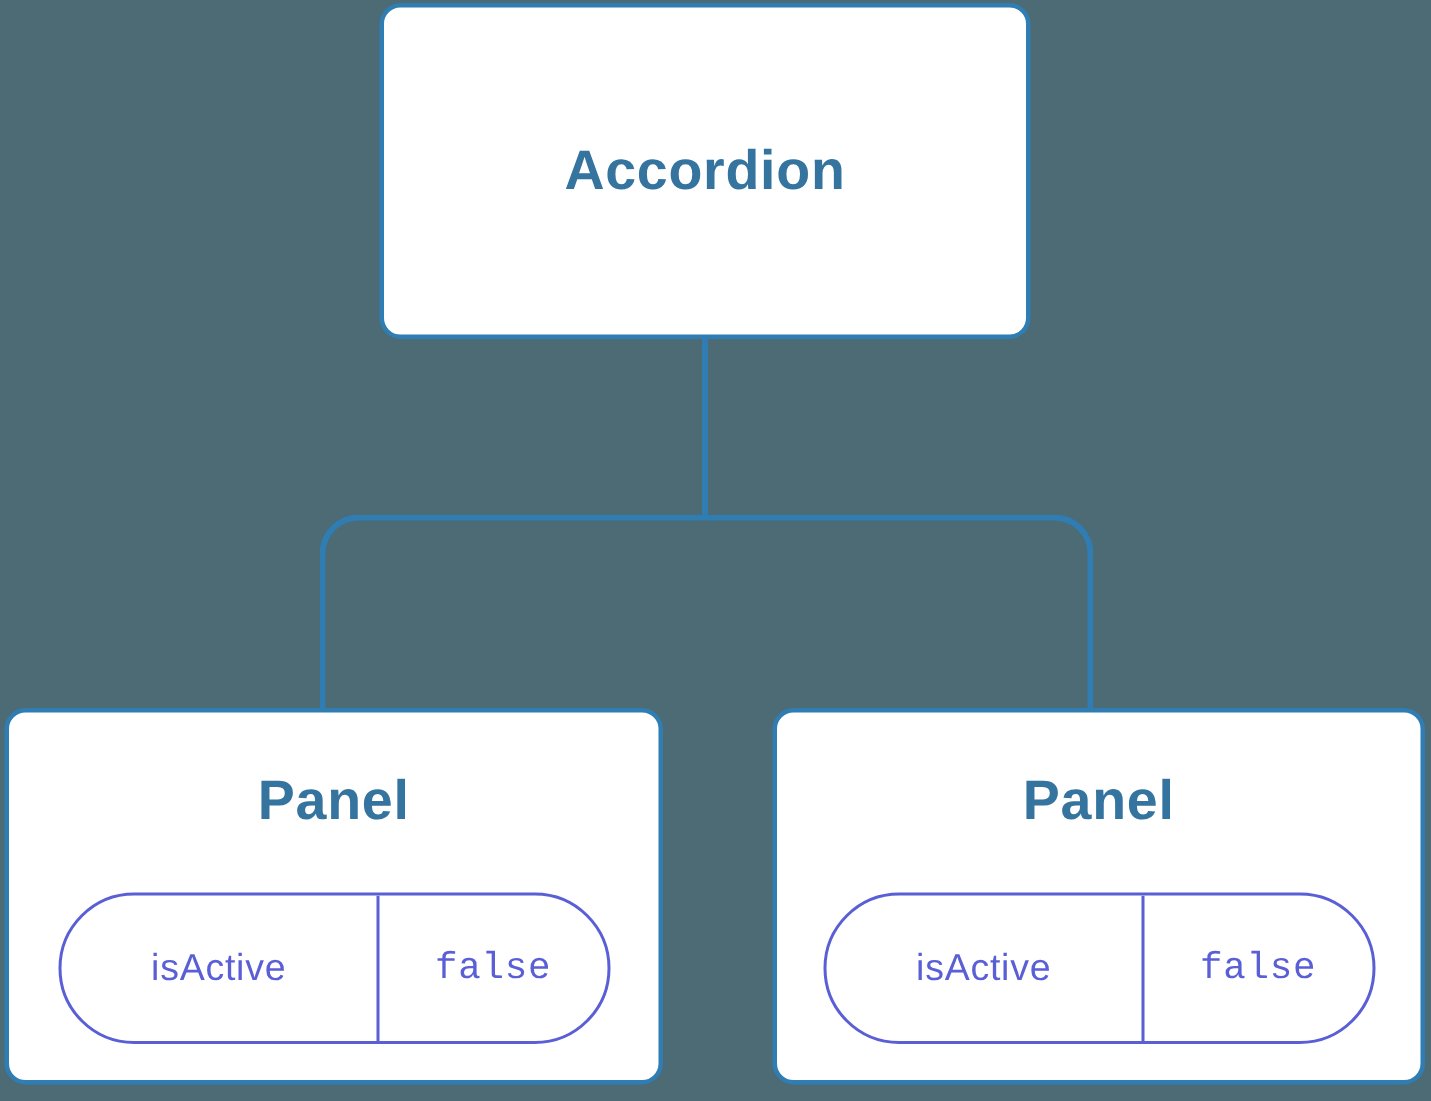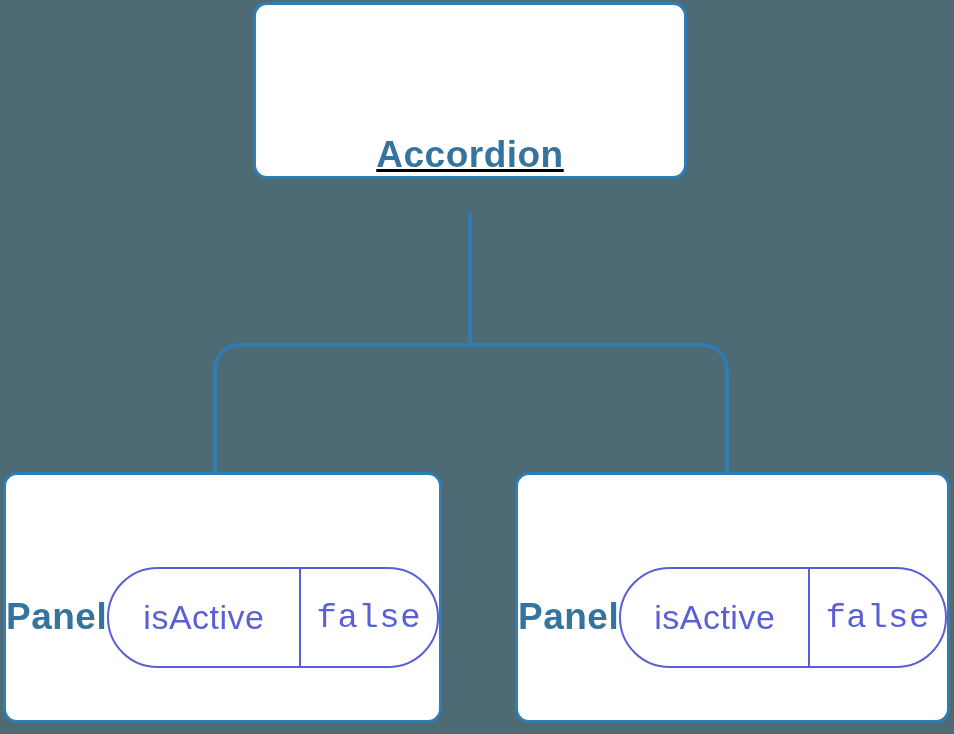--- a/index.html
+++ b/index.html
@@ -22,38 +22,37 @@
     position: absolute;
     background: #FFFFFF;
     border: 3px solid #2F7DB2;
     border-radius: 14px;
     box-sizing: border-box;
   }
   .node-root {
     left: 253px;
     top: 2px;
     width: 434px;
-    height: 177px;
+    height: 224px;
     display: flex;
-    align-items: flex-end;
+    align-items: center;
     justify-content: center;
-    text-decoration: underline;
   }
   .node-title {
     color: #35749F;
     font-size: 37px;
     font-weight: 600;
     letter-spacing: 0.5px;
   }
   .node-panel {
     top: 472px;
     width: 439px;
     height: 251px;
     display: flex;
-    flex-direction: row;
+    flex-direction: column;
     align-items: center;
   }
   .node-panel-left  { left: 3px; }
   .node-panel-right { left: 515px; width: 435px; }
   .node-panel .node-title {
     margin-top: 38px;
   }
   
   .connector-stem {
     position: absolute;
@@ -87,21 +86,21 @@
     border-radius: 51px;
     display: flex;
     overflow: hidden;
     background: #FFFFFF;
   }
   .state-seg {
     display: flex;
     align-items: center;
     justify-content: center;
     color: #5A5FD6;
-    font-size: 34px;
+    font-size: 25px;
     font-weight: 400;
     letter-spacing: 0.5px;
   }
   .state-key {
     flex: 0 0 58.4%;
     border-right: 2px solid #5A5FD6;
     box-sizing: border-box;
   }
   .state-value {
     flex: 1 1 auto;

